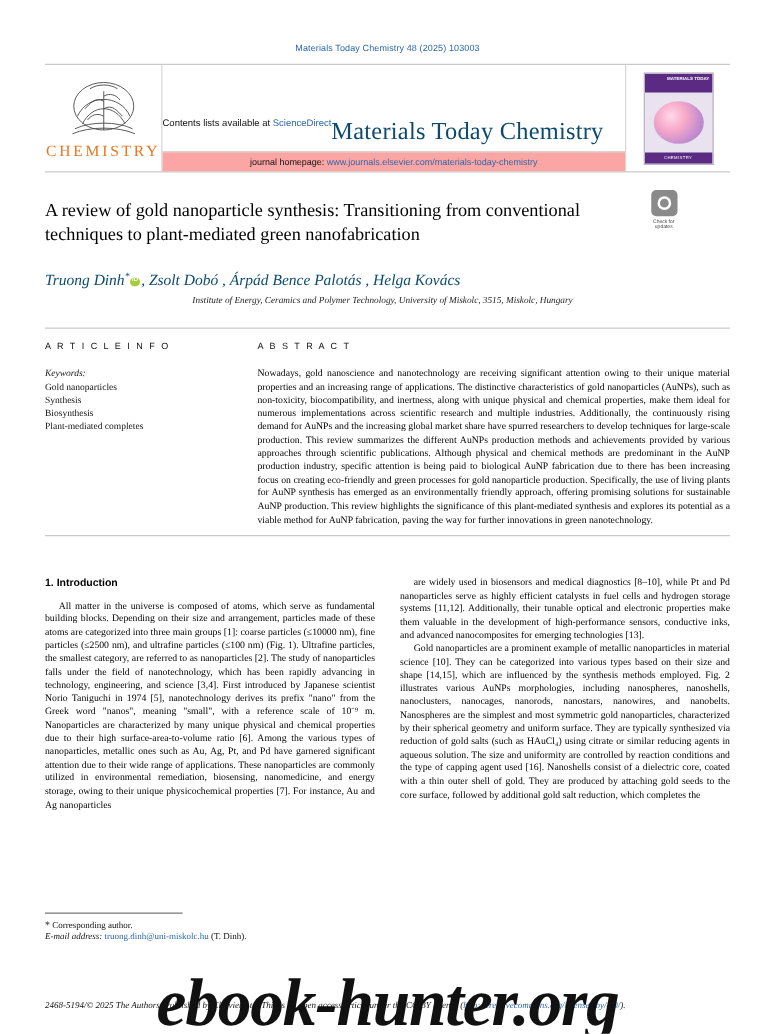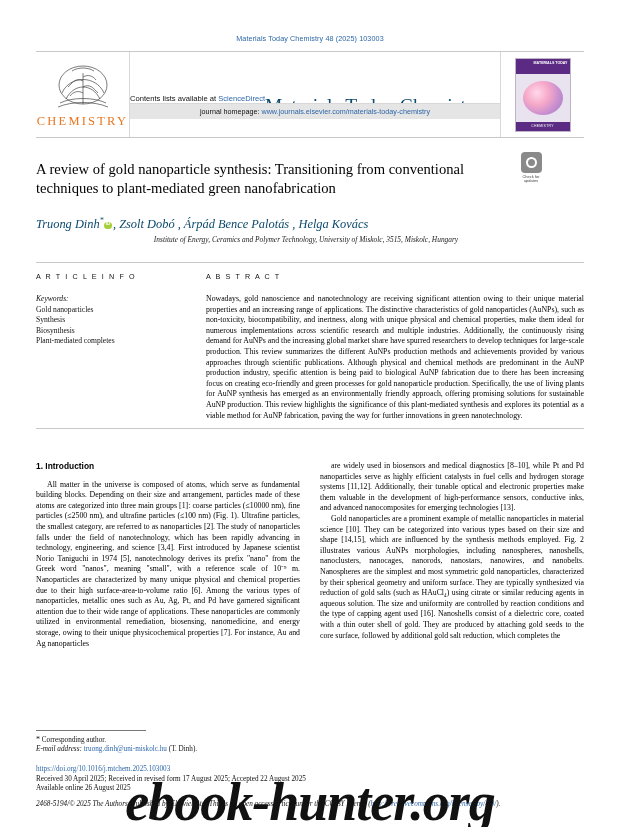--- a/index.html
+++ b/index.html
@@ -43,23 +43,23 @@
   }
   .contents-line{
     font-family:"Liberation Sans", sans-serif;font-size:7.6px;color:#111;
   }
   .contents-line a{color:#2d67a8;text-decoration:none;}
   .journal-title{
     font-family:"Liberation Serif", serif;
     font-size:19.5px;color:#0c4a6e;margin-top:15px;letter-spacing:.2px;
   }
   .homepage-bar{
-    position:absolute;bottom:18px;left:-0px;width:100%;
+    position:absolute;bottom:0;left:-0px;width:100%;
     border-top:1px solid #d8d8d8;
-    background:#e5e5e5;
+    background:#fca5a5;
     text-align:center;
     font-family:"Liberation Sans", sans-serif;font-size:7.2px;color:#111;
     padding:3.5px 0 3px;
     box-sizing:border-box;
   }
   .homepage-bar a{color:#2d67a8;text-decoration:none;}
   .mast-right{
     width:84px;border-left:1px solid #d8d8d8;box-sizing:border-box;
     display:flex;align-items:center;justify-content:center;
   }
@@ -276,25 +276,20 @@
 
   <div class="foot-rule"></div>
   <div class="footnote">
     <span class="star">*</span>
     <span>Corresponding author.</span><br>
     <em>E-mail address:</em>
     <a href="#" class="lnk">truong.dinh@uni-miskolc.hu</a>
     <span>(T. Dinh).</span>
   </div>
 
-  <div class="pubinfo">
-    <a href="#" class="doi lnk">https://doi.org/10.1016/j.mtchem.2025.103003</a><br>
-    <span>Received 30 April 2025; Received in revised form 17 August 2025; Accepted 22 August 2025</span><br>
-    <span>Available online 26 August 2025</span>
-  </div>
 
   <div class="copyright">
     <span>2468-5194/© 2025 The Authors. Published by Elsevier Ltd. This is an open access article under the CC BY license (</span><a href="#" class="lnk">http://creativecommons.org/licenses/by/4.0/</a><span>).</span>
   </div>
 
   <div class="watermark">ebook-hunter.org</div>
 
 </div>
 
 </body></html>

